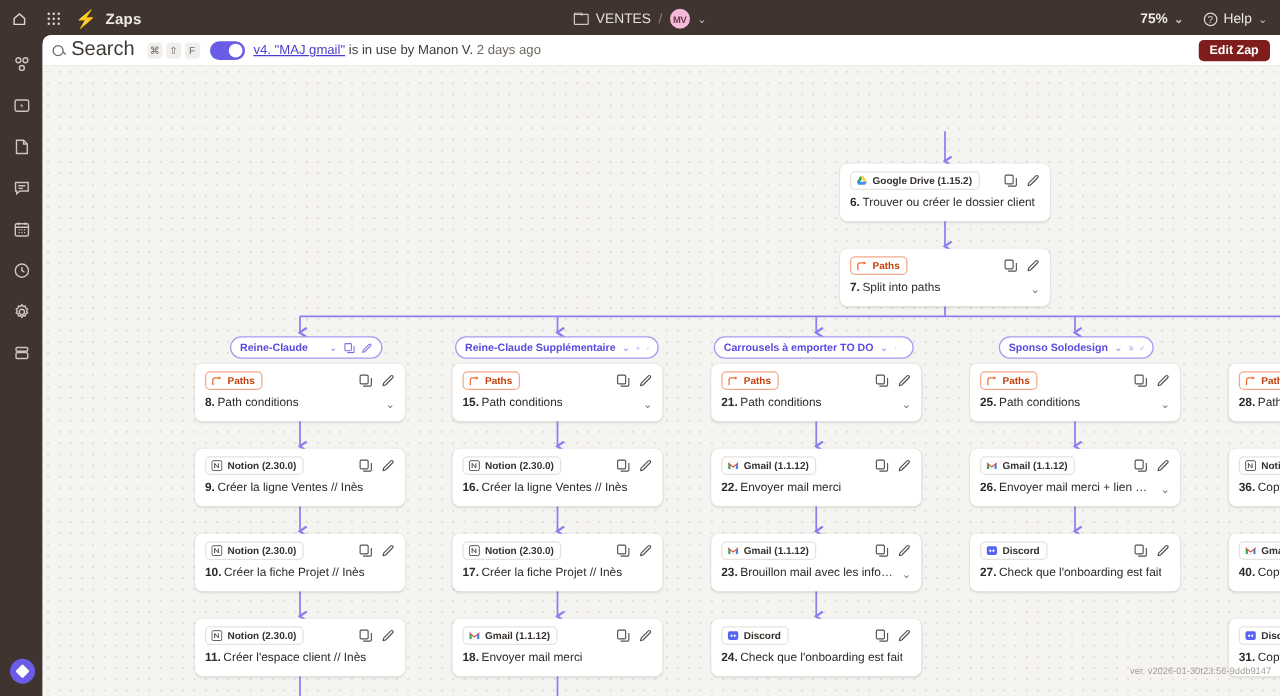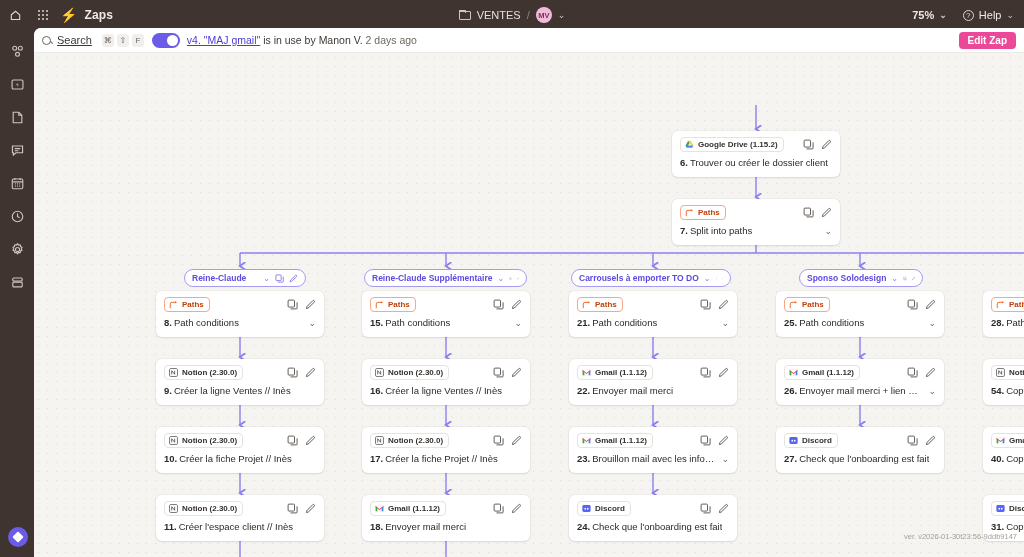--- a/index.html
+++ b/index.html
@@ -91,40 +91,40 @@
     padding: 0 8px; font-size: 10.5px; color: #2f2b28; border-bottom: 1px solid #eceae6;
   }
   .search-wrap { display: flex; align-items: center; gap: 6px; }
   .mag {
     width: 9px; height: 9px; border: 1.2px solid #6b6560; border-radius: 50%; position: relative;
   }
   .mag:after {
     content: ""; position: absolute; width: 3px; height: 1.2px; background: #6b6560;
     transform: rotate(45deg); right: -3px; bottom: 0px;
   }
-  .search-lbl { color: #3d3834; font-size: 11px; text-decoration: underline; }
+  .search-lbl { color: #3d3834; font-size: 16px; }
   .keys { display: flex; gap: 3px; margin-left: 4px; }
   .key {
     min-width: 12px; height: 13px; background: #f1efec; border-radius: 3px; color: #6d665f;
     font-size: 8px; display: flex; align-items: center; justify-content: center; padding: 0 2px;
   }
   .toggle {
     width: 28px; height: 15px; border-radius: 8px; background: #6b5ce7; position: relative;
     margin-left: 8px; flex: none;
   }
   .toggle:after {
     content: ""; position: absolute; right: 2px; top: 2px; width: 11px; height: 11px;
     border-radius: 50%; background: #fff;
   }
   .banner-text { margin-left: 7px; font-size: 10.5px; color: #3d3834; }
   .banner-text a { color: #4b3ccf; text-decoration: underline; font-weight: normal; }
   .banner-text b { font-weight: normal; }
   .banner-text .muted { color: #6f6962; }
   .edit-zap {
-    position: absolute; right: 8px; top: 4px; background: #ec4899; color: #fff;
+    position: absolute; right: 8px; top: 4px; background: #7f1d1d; color: #fff;
     font-size: 10px; font-weight: bold; padding: 3px 9px; border-radius: 4px; border: none;
     cursor: pointer;
   }
 
   
   .canvas {
     position: relative; width: 990px; height: 504px; overflow: hidden;
     background-color: #f5f4f1;
     background-image: radial-gradient(#dedbd4 0.8px, transparent 0.8px);
     background-size: 9px 9px;
@@ -821,21 +821,21 @@
             <div class="node-head">
               <span class="chip">
                 <svg width="9" height="9" viewBox="0 0 10 10" class="chip-ico">
                   <rect x="0.6" y="0.6" width="8.8" height="8.8" rx="1.3" fill="#ffffff" stroke="#2b2b2b" stroke-width="0.7"></rect>
                   <path d="M3 7.2 V3 L6.3 7 V3" fill="none" stroke="#2b2b2b" stroke-width="0.75" stroke-linejoin="round"></path>
                 </svg>
                 <span>Notion (2.30.0)</span>
               </span>
             </div>
             <div class="node-title">
-              <b>54.</b>
+              <b>36.</b>
               <span class="txt">Copy: Créer l'es...</span>
             </div>
           </div>
           <div class="node" style="left: 949px; top: 374px; width: 168px; height: 46px;">
             <div class="node-head">
               <span class="chip">
                 <svg width="9" height="9" viewBox="0 0 10 10" class="chip-ico">
                   <rect x="0.5" y="1.8" width="9" height="6.4" rx="0.9" fill="#ffffff" stroke="#e6e3de" stroke-width="0.4"></rect>
                   <path d="M0.7 2.3 L0.7 8 L2.6 8 L2.6 4.2 Z" fill="#34a853"></path>
                   <path d="M9.3 2.3 L9.3 8 L7.4 8 L7.4 4.2 Z" fill="#4285f4"></path>

